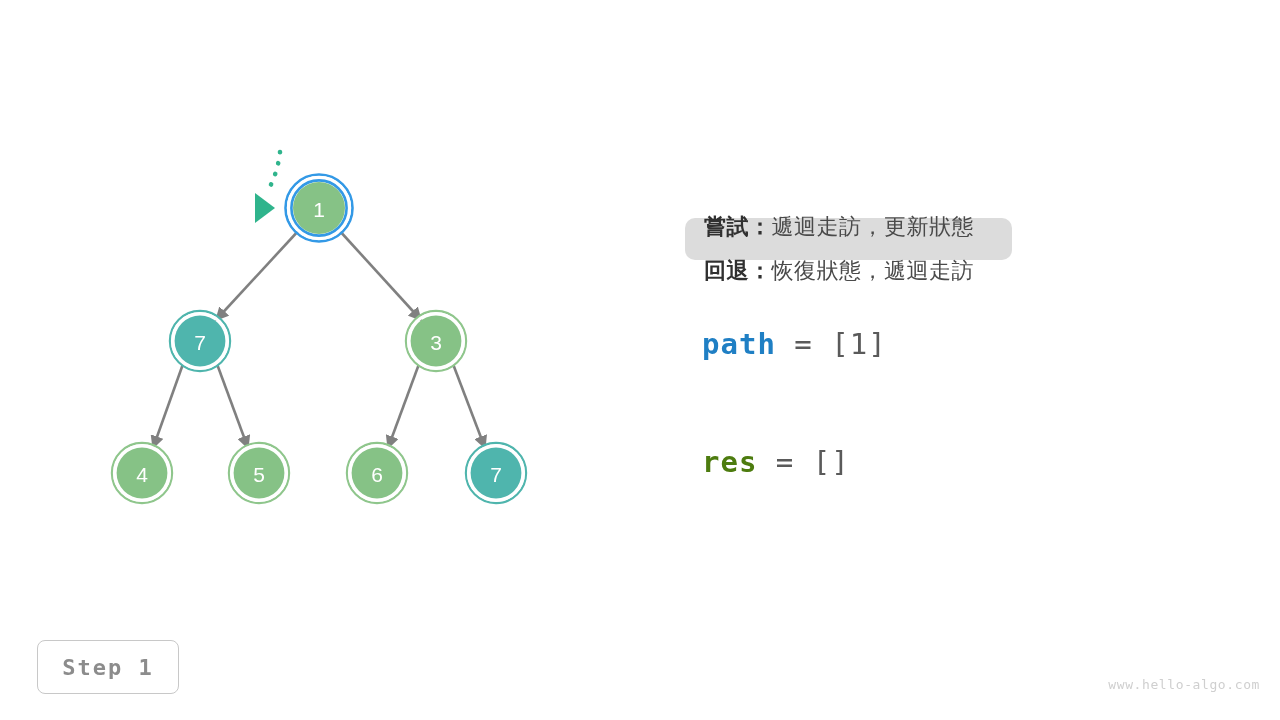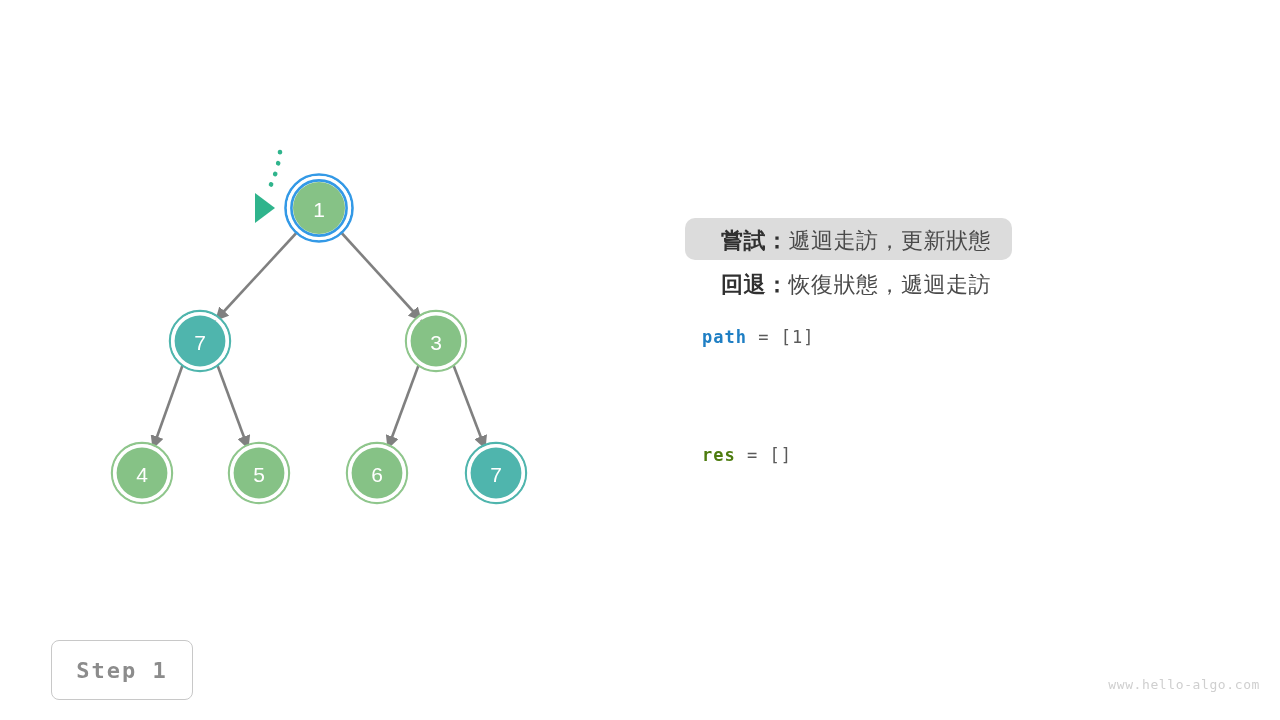--- a/index.html
+++ b/index.html
@@ -29,23 +29,22 @@
     position: absolute;
     left: 685px;
     top: 212px;
     width: 520px;
   }
 
   .desc-row {
     position: relative;
     height: 44px;
     display: flex;
-    align-items: flex-end;
+    align-items: flex-start;
     white-space: nowrap;
-    padding-left: 17px;
   }
   .desc-row .hl {
     position: absolute;
     left: 0;
     top: 6px;
     height: 42px;
     border-radius: 10px;
     background: #dcdcdc;
     z-index: 0;
   }
@@ -64,52 +63,51 @@
   .desc-row .txt .body {
     font-weight: normal;
     color: #4a4a4a;
   }
 
   .var-row {
     position: absolute;
     left: 17px;
     white-space: nowrap;
     font-family: "DejaVu Sans Mono", "Liberation Mono", monospace;
-    font-size: 17px;
+    font-size: 29px;
     letter-spacing: 1px;
   }
   .var-row .vname {
     font-weight: bold;
   }
   .var-row .vrest {
     color: #5a5a5a;
   }
   #var-path { top: 115px; }
   #var-res  { top: 233px; }
 
   
   .step-badge {
     position: absolute;
     left: 37px;
     top: 640px;
     width: 142px;
-    height: 60px;
+    height: 54px;
     border: 1.5px solid #c8c8c8;
     border-radius: 8px;
     box-sizing: border-box;
     display: flex;
     align-items: center;
     justify-content: center;
     font-family: "DejaVu Sans Mono", "Liberation Mono", monospace;
     font-size: 22px;
     font-weight: bold;
     color: #8c8c8c;
     letter-spacing: 2px;
     background: #ffffff;
-    margin-left: 14px;
   }
 
   
   .watermark {
     position: absolute;
     right: 20px;
     bottom: 28px;
     font-family: "DejaVu Sans Mono", "Liberation Mono", monospace;
     font-size: 13px;
     color: #cfcfcf;

